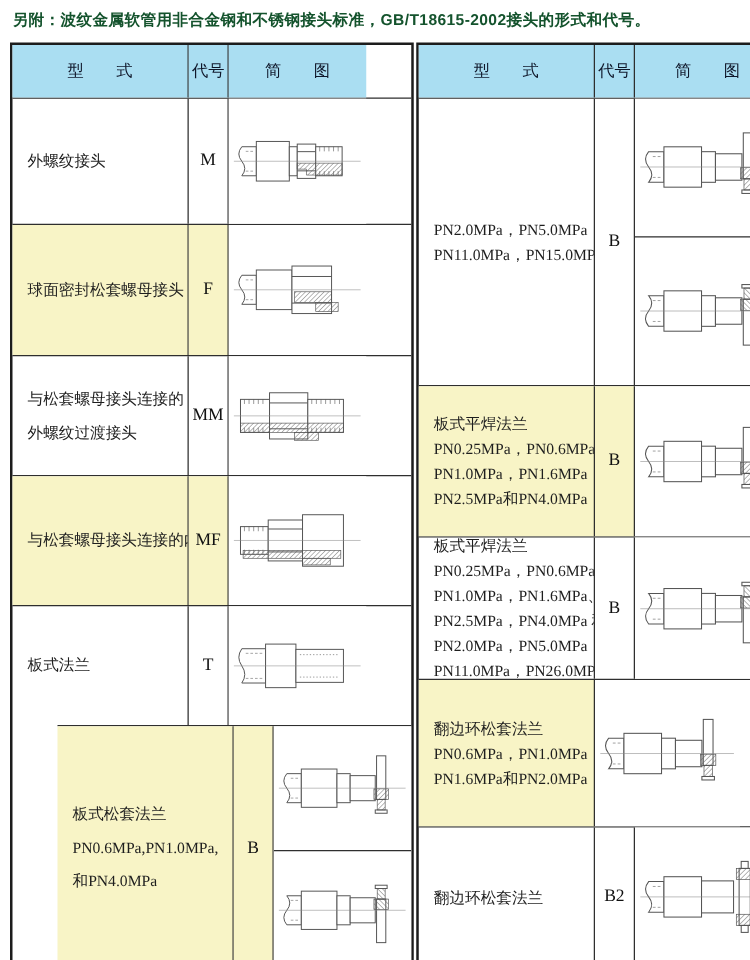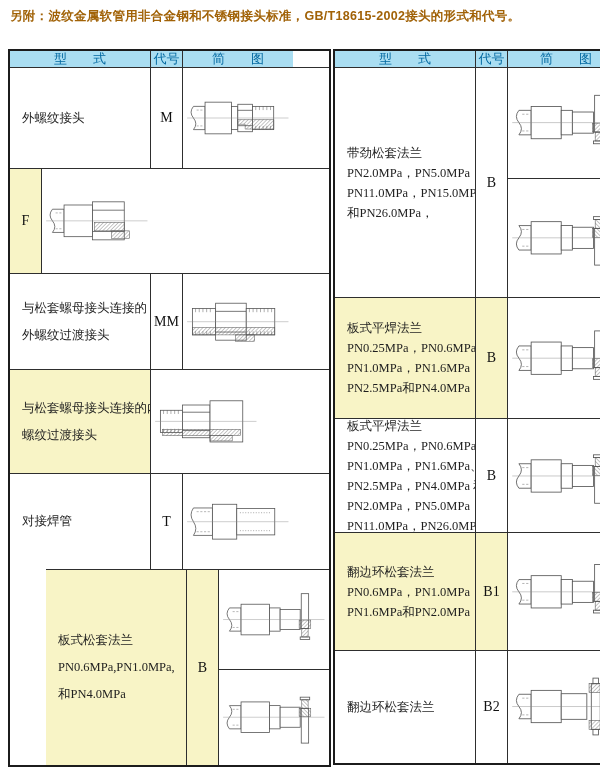--- a/index.html
+++ b/index.html
@@ -4,33 +4,33 @@
 <style>
   html,body{margin:0;padding:0;}
   body{
     width:600px;height:768px;background:#ffffff;overflow:hidden;
     font-family:"Liberation Serif","DejaVu Serif",serif;
     --hdr:#aadef2; --hl:#f8f4c6; --bd:#2e2e2e;
   }
   .page{padding:6px 8px 0 8px;}
   .title{
     font-family:"Liberation Sans","DejaVu Sans",sans-serif;
-    font-weight:bold;font-size:12.5px;color:#a16207;
-    margin:2px 0 24px 2px;letter-spacing:0.3px;white-space:nowrap;
+    font-weight:bold;font-size:12.5px;color:#14532d;
+    margin:2px 0 9px 2px;letter-spacing:0.3px;white-space:nowrap;
   }
   .tables{display:flex;gap:2px;align-items:flex-start;}
   .tbl{border:2px solid #1c1c1c;background:#fff;}
   .hrow,.row{display:flex;}
   .row{border-top:1px solid var(--bd);}
   .cell{box-sizing:border-box;border-right:1px solid var(--bd);overflow:hidden;}
   .cell:last-child{border-right:none;}
   .hcell{
     display:flex;align-items:center;justify-content:center;
-    height:16px;background:var(--hdr);
-    font-size:13px;color:#0369a1;white-space:pre;
+    height:42px;background:var(--hdr);
+    font-size:13px;color:#0f172a;white-space:pre;
   }
   .type{
     display:flex;flex-direction:column;justify-content:center;
     padding:4px 4px 4px 12px;font-size:12.5px;color:#1e1e1e;
   }
   .type .line{white-space:nowrap;}
   .code{
     display:flex;align-items:center;justify-content:center;
     font-size:14px;color:#111;
   }
@@ -88,20 +88,23 @@
                 </g>
   <g fill="url(#h1)" stroke="#555555" stroke-width="1">
                   <path d="M100,58 L168,58 L168,76 L114,76 L114,67 L100,67 Z"></path>
                 </g>
   <line x1="4" y1="55" x2="196" y2="55" stroke="#888" stroke-width="0.8"></line>
   </svg>
             </div>
           </div>
         </div>
         <div class="row" style="height: 104px;">
+          <div class="cell type hl" style="width: 141px; line-height: 27px;">
+            <div class="line">球面密封松套螺母接头</div>
+          </div>
           <div class="cell code hl" style="width: 32px;">F</div>
           <div class="cell diagram" style="width: 110px;">
             <div class="dsub" style="height: 104px;">
               <svg viewBox="0 0 200 110" preserveAspectRatio="xMidYMid meet">
   <defs>
                   <pattern id="h2" width="5" height="5" patternUnits="userSpaceOnUse" patternTransform="rotate(45)">
     <line x1="0" y1="0" x2="0" y2="5" stroke="#666" stroke-width="1.4"></line>
                   </pattern>
                 </defs>
   <g fill="#fff" stroke="#555555" stroke-width="1.5">
@@ -172,22 +175,22 @@
                   <rect x="96" y="80" width="36" height="12"></rect>
                 </g>
   <line x1="4" y1="55" x2="196" y2="55" stroke="#888" stroke-width="0.8"></line>
   </svg>
             </div>
           </div>
         </div>
         <div class="row" style="height: 103px;">
           <div class="cell type hl" style="width: 141px; line-height: 27px;">
             <div class="line">与松套螺母接头连接的内</div>
-            <div class="line">螺纹过渡接头</div>
-          </div>
+          </div>
+          <div class="cell code hl" style="width: 32px;">MF</div>
           <div class="cell diagram" style="width: 110px;">
             <div class="dsub" style="height: 103px;">
               <svg viewBox="0 0 200 110" preserveAspectRatio="xMidYMid meet">
   <defs>
                   <pattern id="h4" width="5" height="5" patternUnits="userSpaceOnUse" patternTransform="rotate(45)">
     <line x1="0" y1="0" x2="0" y2="5" stroke="#666" stroke-width="1.4"></line>
                   </pattern>
                 </defs>
   <g fill="#fff" stroke="#555555" stroke-width="1.5">
                   <rect x="14" y="34" width="42" height="42"></rect>
@@ -210,21 +213,21 @@
                   <rect x="18" y="70" width="148" height="12"></rect>
                   <rect x="108" y="82" width="42" height="10"></rect>
                 </g>
   <line x1="4" y1="55" x2="196" y2="55" stroke="#888" stroke-width="0.8"></line>
   </svg>
             </div>
           </div>
         </div>
         <div class="row" style="height: 95px;">
           <div class="cell type" style="width: 141px; line-height: 27px;">
-            <div class="line">对接焊管</div>
+            <div class="line">板式法兰</div>
           </div>
           <div class="cell code" style="width: 32px;">T</div>
           <div class="cell diagram" style="width: 110px;">
             <div class="dsub" style="height: 95px;">
               <svg viewBox="0 0 200 110" preserveAspectRatio="xMidYMid meet">
   <defs>
                   <pattern id="h5" width="5" height="5" patternUnits="userSpaceOnUse" patternTransform="rotate(45)">
     <line x1="0" y1="0" x2="0" y2="5" stroke="#666" stroke-width="1.4"></line>
                   </pattern>
                 </defs>
@@ -305,24 +308,22 @@
         </div>
       </div>
     <div class="tbl" id="tbl-right">
         <div class="hrow">
           <div class="cell hcell" style="width: 141px;">型　　式</div>
           <div class="cell hcell" style="width: 32px;">代号</div>
           <div class="cell hcell" style="width: 116px;">简　　图</div>
         </div>
         <div class="row" style="height: 229px;">
           <div class="cell type" style="width: 141px; line-height: 20px;">
-            <div class="line">带劲松套法兰</div>
             <div class="line">PN2.0MPa，PN5.0MPa，</div>
             <div class="line">PN11.0MPa，PN15.0MPa，</div>
-            <div class="line">和PN26.0MPa，</div>
           </div>
           <div class="cell code" style="width: 32px;">B</div>
           <div class="cell diagram" style="width: 116px;">
             <div class="dsub" style="height: 110px;">
               <svg viewBox="0 0 200 110" preserveAspectRatio="xMidYMid meet">
   <defs>
                   <pattern id="h8" width="5" height="5" patternUnits="userSpaceOnUse" patternTransform="rotate(45)">
     <line x1="0" y1="0" x2="0" y2="5" stroke="#666" stroke-width="1.4"></line>
                   </pattern>
                 </defs>
@@ -444,21 +445,20 @@
   </svg>
             </div>
           </div>
         </div>
         <div class="row" style="height: 117px;">
           <div class="cell type hl" style="width: 141px; line-height: 20px;">
             <div class="line">翻边环松套法兰</div>
             <div class="line">PN0.6MPa，PN1.0MPa，</div>
             <div class="line">PN1.6MPa和PN2.0MPa，</div>
           </div>
-          <div class="cell code hl" style="width: 32px;">B1</div>
           <div class="cell diagram" style="width: 116px;">
             <div class="dsub" style="height: 117px;">
               <svg viewBox="0 0 200 110" preserveAspectRatio="xMidYMid meet">
   <defs>
                   <pattern id="h12" width="5" height="5" patternUnits="userSpaceOnUse" patternTransform="rotate(45)">
     <line x1="0" y1="0" x2="0" y2="5" stroke="#666" stroke-width="1.4"></line>
                   </pattern>
                 </defs>
   <g fill="#fff" stroke="#555555" stroke-width="1.5">
                   <path d="M38,33 L16,33 q-9,11 0,22 q9,11 0,22 L38,77 Z"></path>

